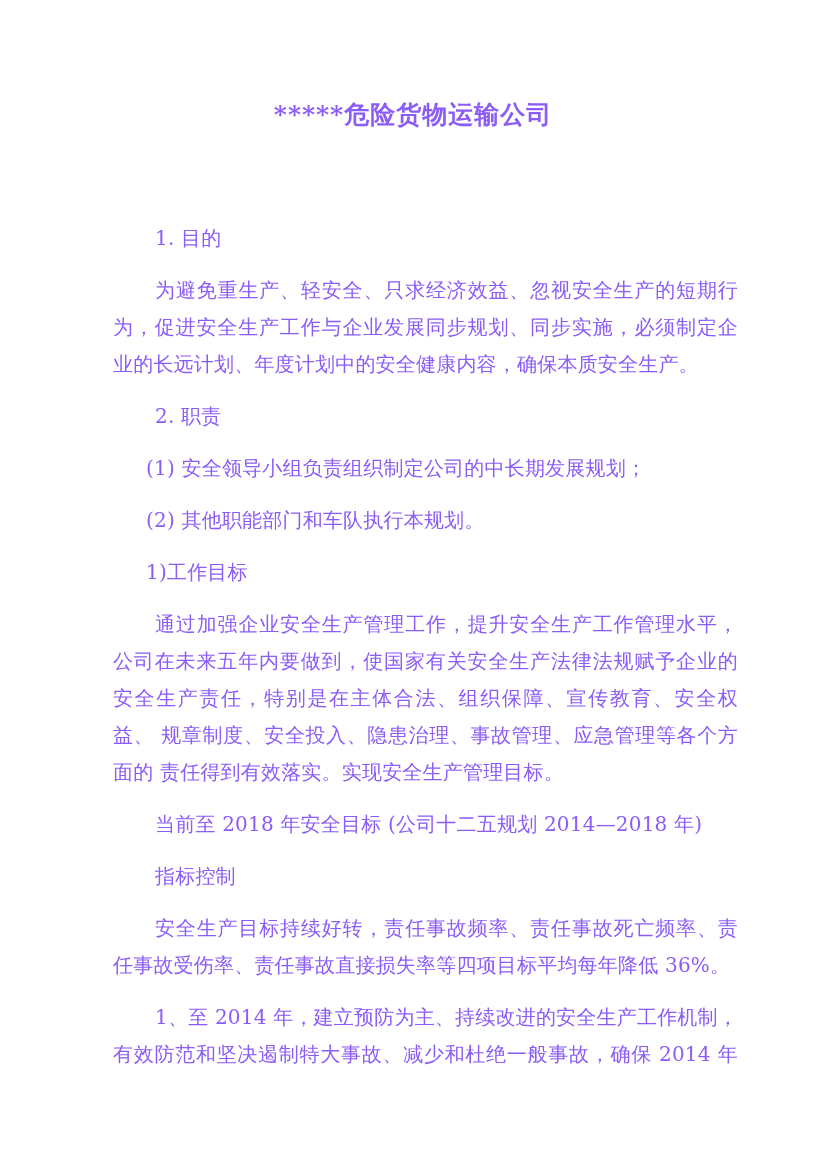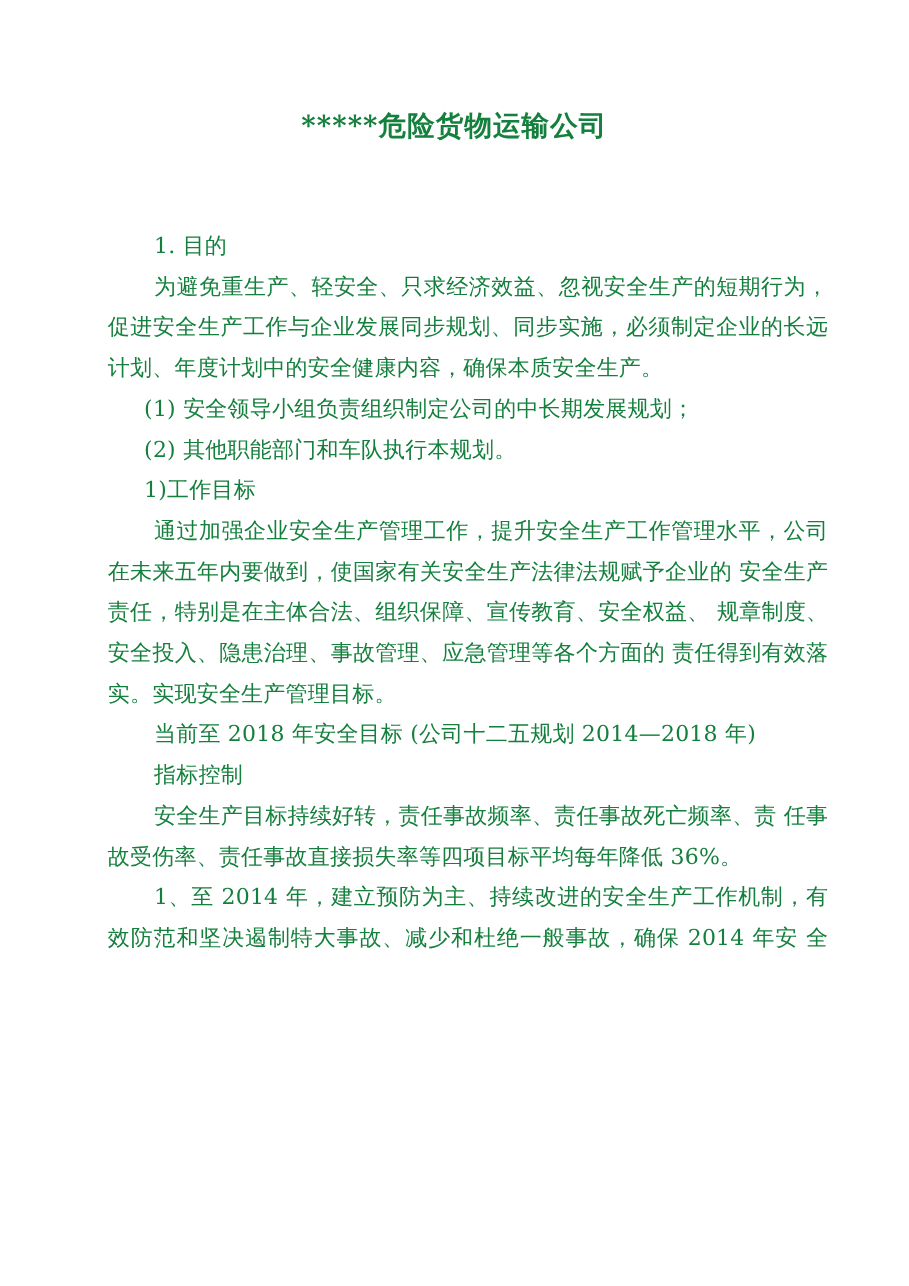--- a/index.html
+++ b/index.html
@@ -7,21 +7,21 @@
     padding: 0;
     background: #ffffff;
   }
   .page {
     position: relative;
     width: 826px;
     height: 1169px;
     background: #ffffff;
     overflow: hidden;
     font-family: "DejaVu Serif", "Liberation Serif", serif;
-    color: #15803d;
+    color: #8b5cf6;
     box-sizing: border-box;
   }
 
   
   .title-block {
     position: absolute;
     left: 0;
     top: 96px;
     width: 826px;
     text-align: center;
@@ -42,21 +42,21 @@
     position: absolute;
     left: 98px;
     top: 205px;
     width: 655px;
   }
   .para {
     font-size: 20px;
     line-height: 37px;
     text-align: justify;
     text-justify: inter-ideograph;
-    margin: 0;
+    margin: 15px;
     letter-spacing: 0.2px;
   }
   
   .ind-2 { text-indent: 42px; }
   .ind-num { text-indent: 42px; }
   .ind-paren { text-indent: 33px; }
   .ind-sub { text-indent: 33px; }
   .ind-head { text-indent: 42px; }
 
   
@@ -73,20 +73,21 @@
   <div class="title-block">
     <div class="title-line">*****危险货物运输公司</div>
   </div>
 
   <div class="body-block">
 
     <p class="para ind-num">1. 目的</p>
 
     <p class="para ind-2">为避免重生产、轻安全、只求经济效益、忽视安全生产的短期行为，促进安全生产工作与企业发展同步规划、同步实施，必须制定企业的长远计划、年度计划中的安全健康内容，确保本质安全生产。</p>
 
+    <p class="para ind-num">2. 职责</p>
 
     <p class="para ind-paren">(1) 安全领导小组负责组织制定公司的中长期发展规划；</p>
 
     <p class="para ind-paren">(2) 其他职能部门和车队执行本规划。</p>
 
 
     <p class="para ind-sub">1)工作目标</p>
 
     <p class="para ind-2">通过加强企业安全生产管理工作，提升安全生产工作管理水平，公司在未来五年内要做到，使国家有关安全生产法律法规赋予企业的 安全生产责任，特别是在主体合法、组织保障、宣传教育、安全权益、 规章制度、安全投入、隐患治理、事故管理、应急管理等各个方面的 责任得到有效落实。实现安全生产管理目标。</p>
 

